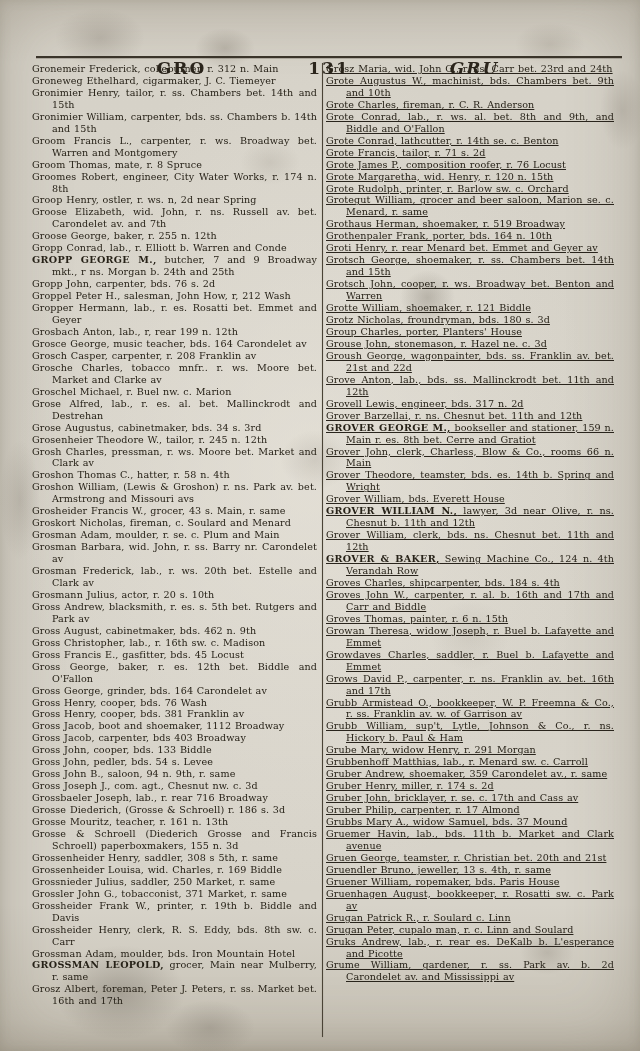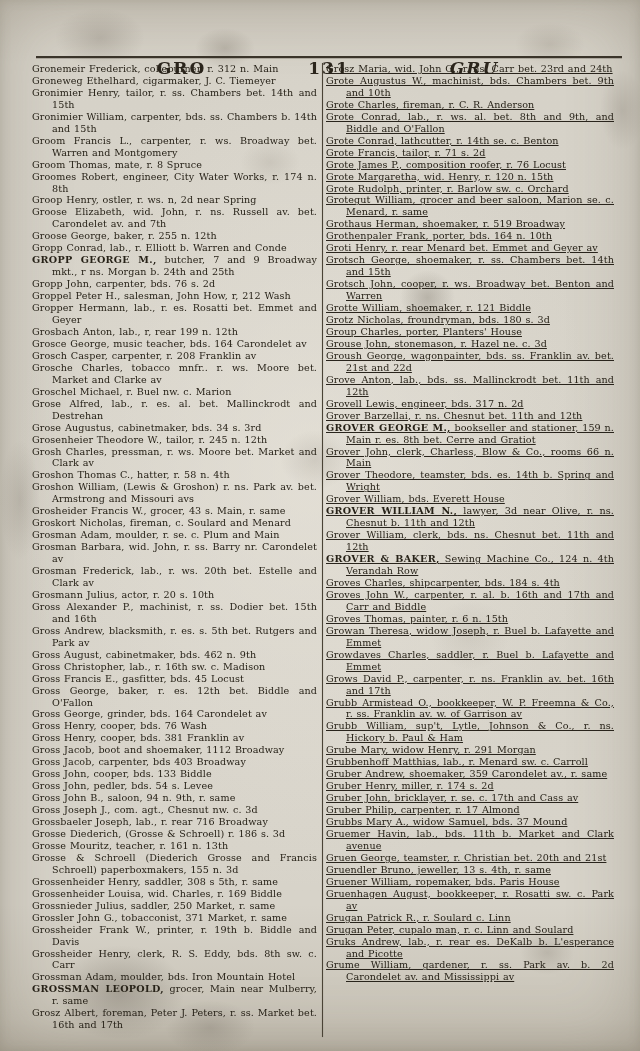--- a/index.html
+++ b/index.html
@@ -116,21 +116,20 @@
         <div class="entry">Grosenheier Theodore W., tailor, r. 245 n. 12th</div>
         <div class="entry">Grosh Charles, pressman, r. ws. Moore bet. Market and Clark av</div>
         <div class="entry">Groshon Thomas C., hatter, r. 58 n. 4th</div>
         <div class="entry">Groshon William, (Lewis &amp; Groshon) r. ns. Park av. bet. Armstrong and Missouri avs</div>
         <div class="entry">Grosheider Francis W., grocer, 43 s. Main, r. same</div>
         <div class="entry">Groskort Nicholas, fireman, c. Soulard and Menard</div>
         <div class="entry">Grosman Adam, moulder, r. se. c. Plum and Main</div>
         <div class="entry">Grosman Barbara, wid. John, r. ss. Barry nr. Carondelet av</div>
         <div class="entry">Grosman Frederick, lab., r. ws. 20th bet. Estelle and Clark av</div>
         <div class="entry">Grosmann Julius, actor, r. 20 s. 10th</div>
-        <div class="entry">Gross Alexander P., machinist, r. ss. Dodier bet. 15th and 16th</div>
         <div class="entry">Gross Andrew, blacksmith, r. es. s. 5th bet. Rutgers and Park av</div>
         <div class="entry">Gross August, cabinetmaker, bds. 462 n. 9th</div>
         <div class="entry">Gross Christopher, lab., r. 16th sw. c. Madison</div>
         <div class="entry">Gross Francis E., gasfitter, bds. 45 Locust</div>
         <div class="entry">Gross George, baker, r. es. 12th bet. Biddle and O'Fallon</div>
         <div class="entry">Gross George, grinder, bds. 164 Carondelet av</div>
         <div class="entry">Gross Henry, cooper, bds. 76 Wash</div>
         <div class="entry">Gross Henry, cooper, bds. 381 Franklin av</div>
         <div class="entry">Gross Jacob, boot and shoemaker, 1112 Broadway</div>
         <div class="entry">Gross Jacob, carpenter, bds 403 Broadway</div>

